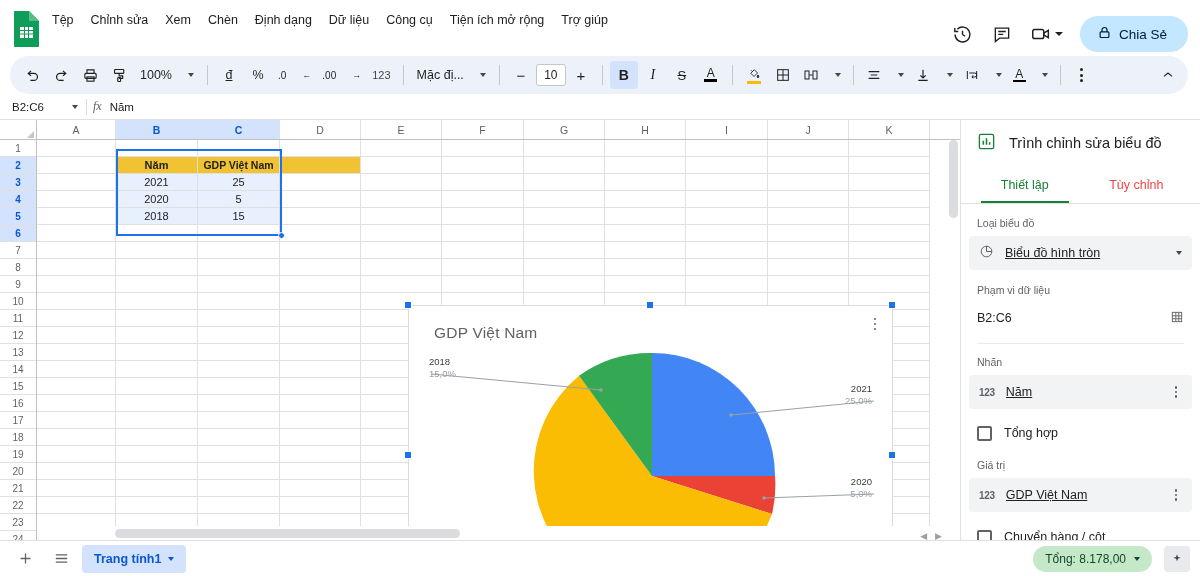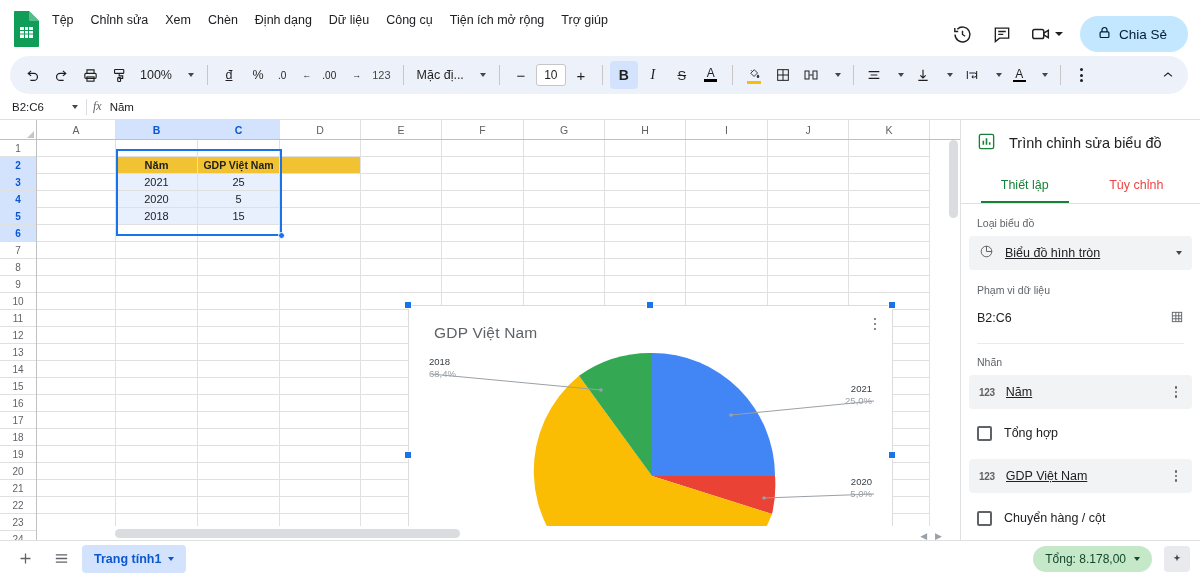--- a/index.html
+++ b/index.html
@@ -750,21 +750,21 @@
           <line x1="192" y1="270" x2="22" y2="270" stroke="#9aa0a6" stroke-width="1"></line>
 
           <circle cx="192" cy="84" r="1.8" fill="#9aa0a6"></circle>
           <circle cx="322" cy="109" r="1.8" fill="#9aa0a6"></circle>
           <circle cx="355" cy="192" r="1.8" fill="#9aa0a6"></circle>
           <circle cx="192" cy="270" r="1.8" fill="#9aa0a6"></circle>
         </svg>
 
         <div class="lbl" style="left:20px; top:50px;">
           <div class="nm">2018</div>
-          <div class="pc">68,4%</div>
+          <div class="pc">15,0%</div>
         </div>
         <div class="lbl" style="right:20px; top:77px; text-align:right;">
           <div class="nm">2021</div>
           <div class="pc">25,0%</div>
         </div>
         <div class="lbl" style="right:20px; top:170px; text-align:right;">
           <div class="nm">2020</div>
           <div class="pc">5,0%</div>
         </div>
 
@@ -842,20 +842,21 @@
             </span>
         </div>
 
         <div style="height:10px"></div>
         <div class="chk-row">
           <span class="chk"></span>
           <span>Tổng hợp</span>
         </div>
 
         <div style="height:12px"></div>
+        <div class="sect-label">Giá trị</div>
         <div class="sel-field">
           <span class="k123">123</span>
           <span class="grow">GDP Việt Nam</span>
           <span class="kebab-sm">
               <i></i>
               <i></i>
               <i></i>
             </span>
         </div>
 

